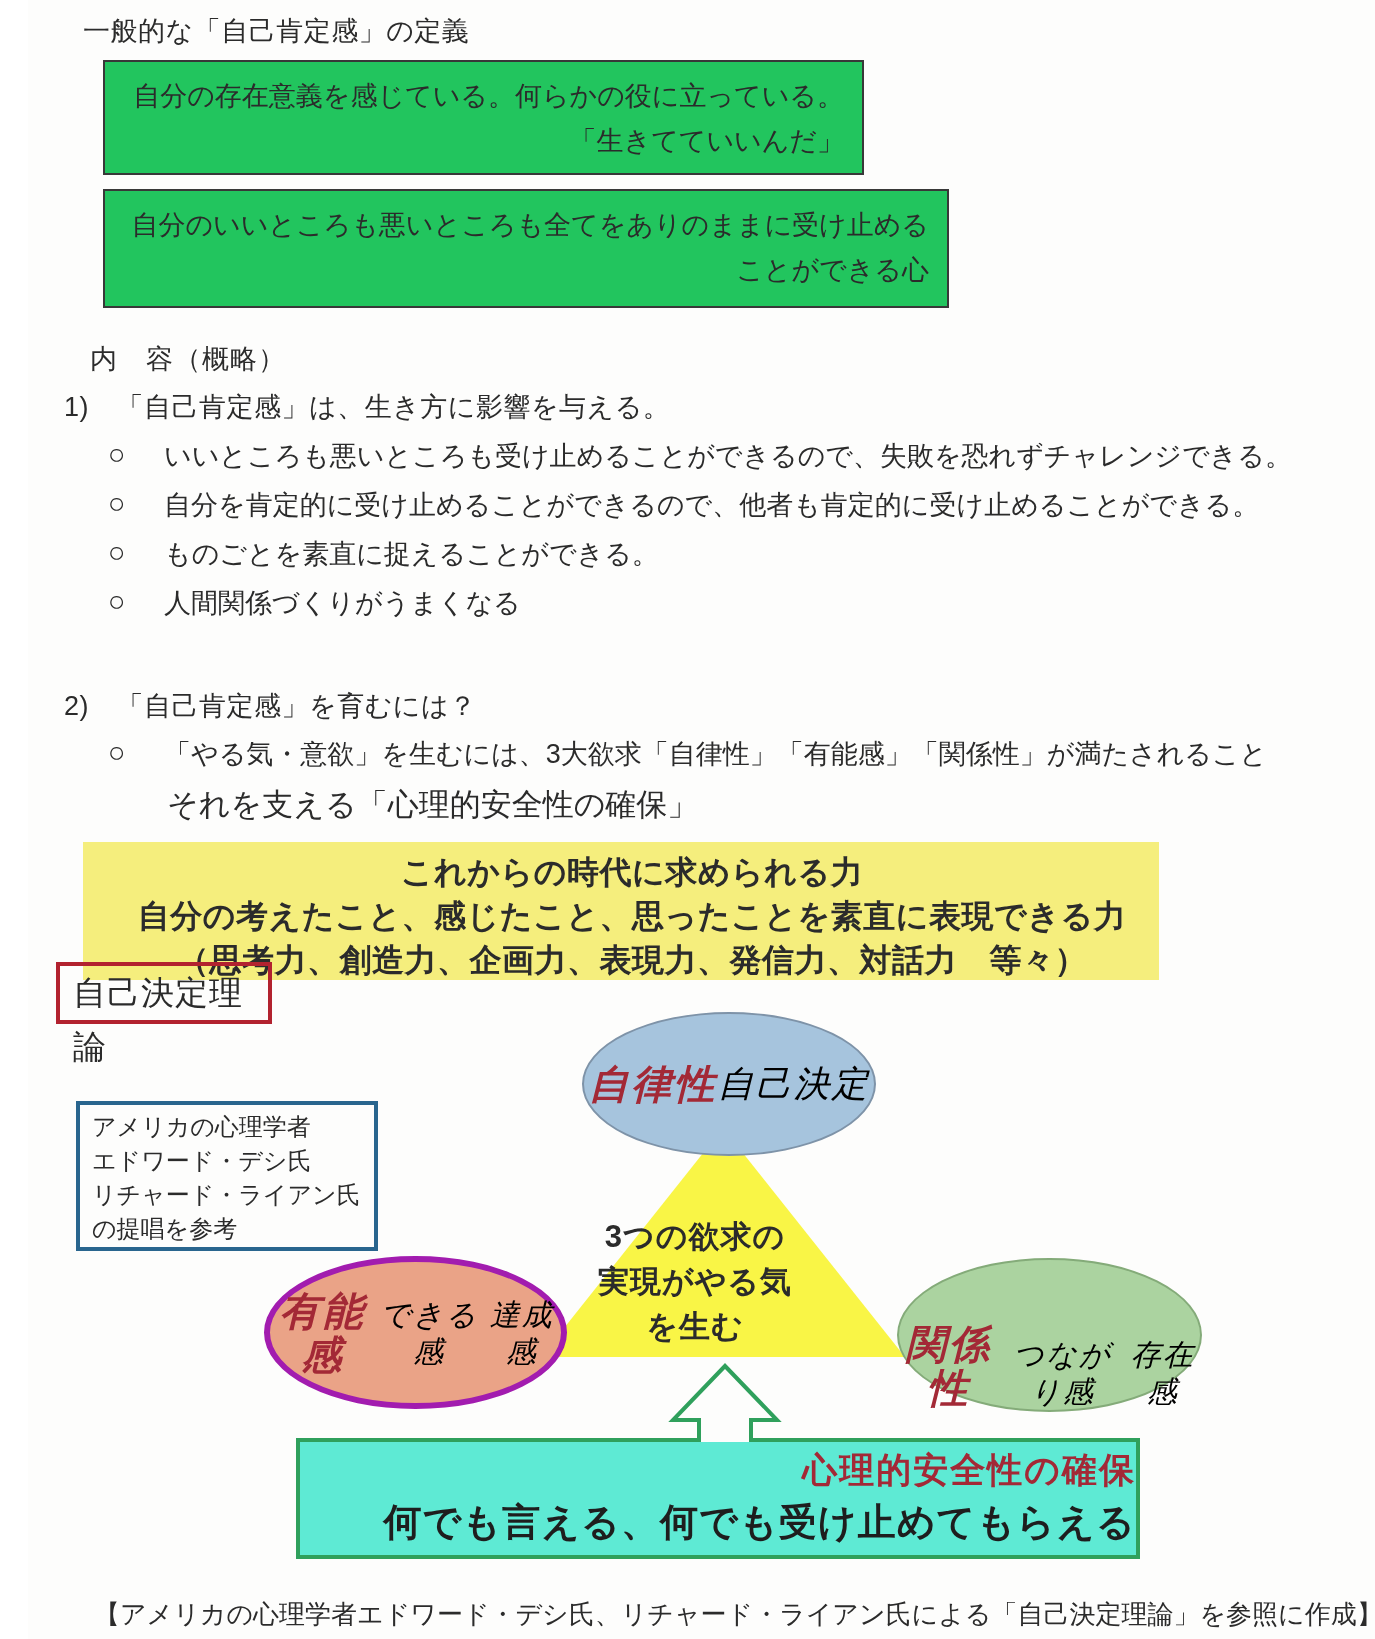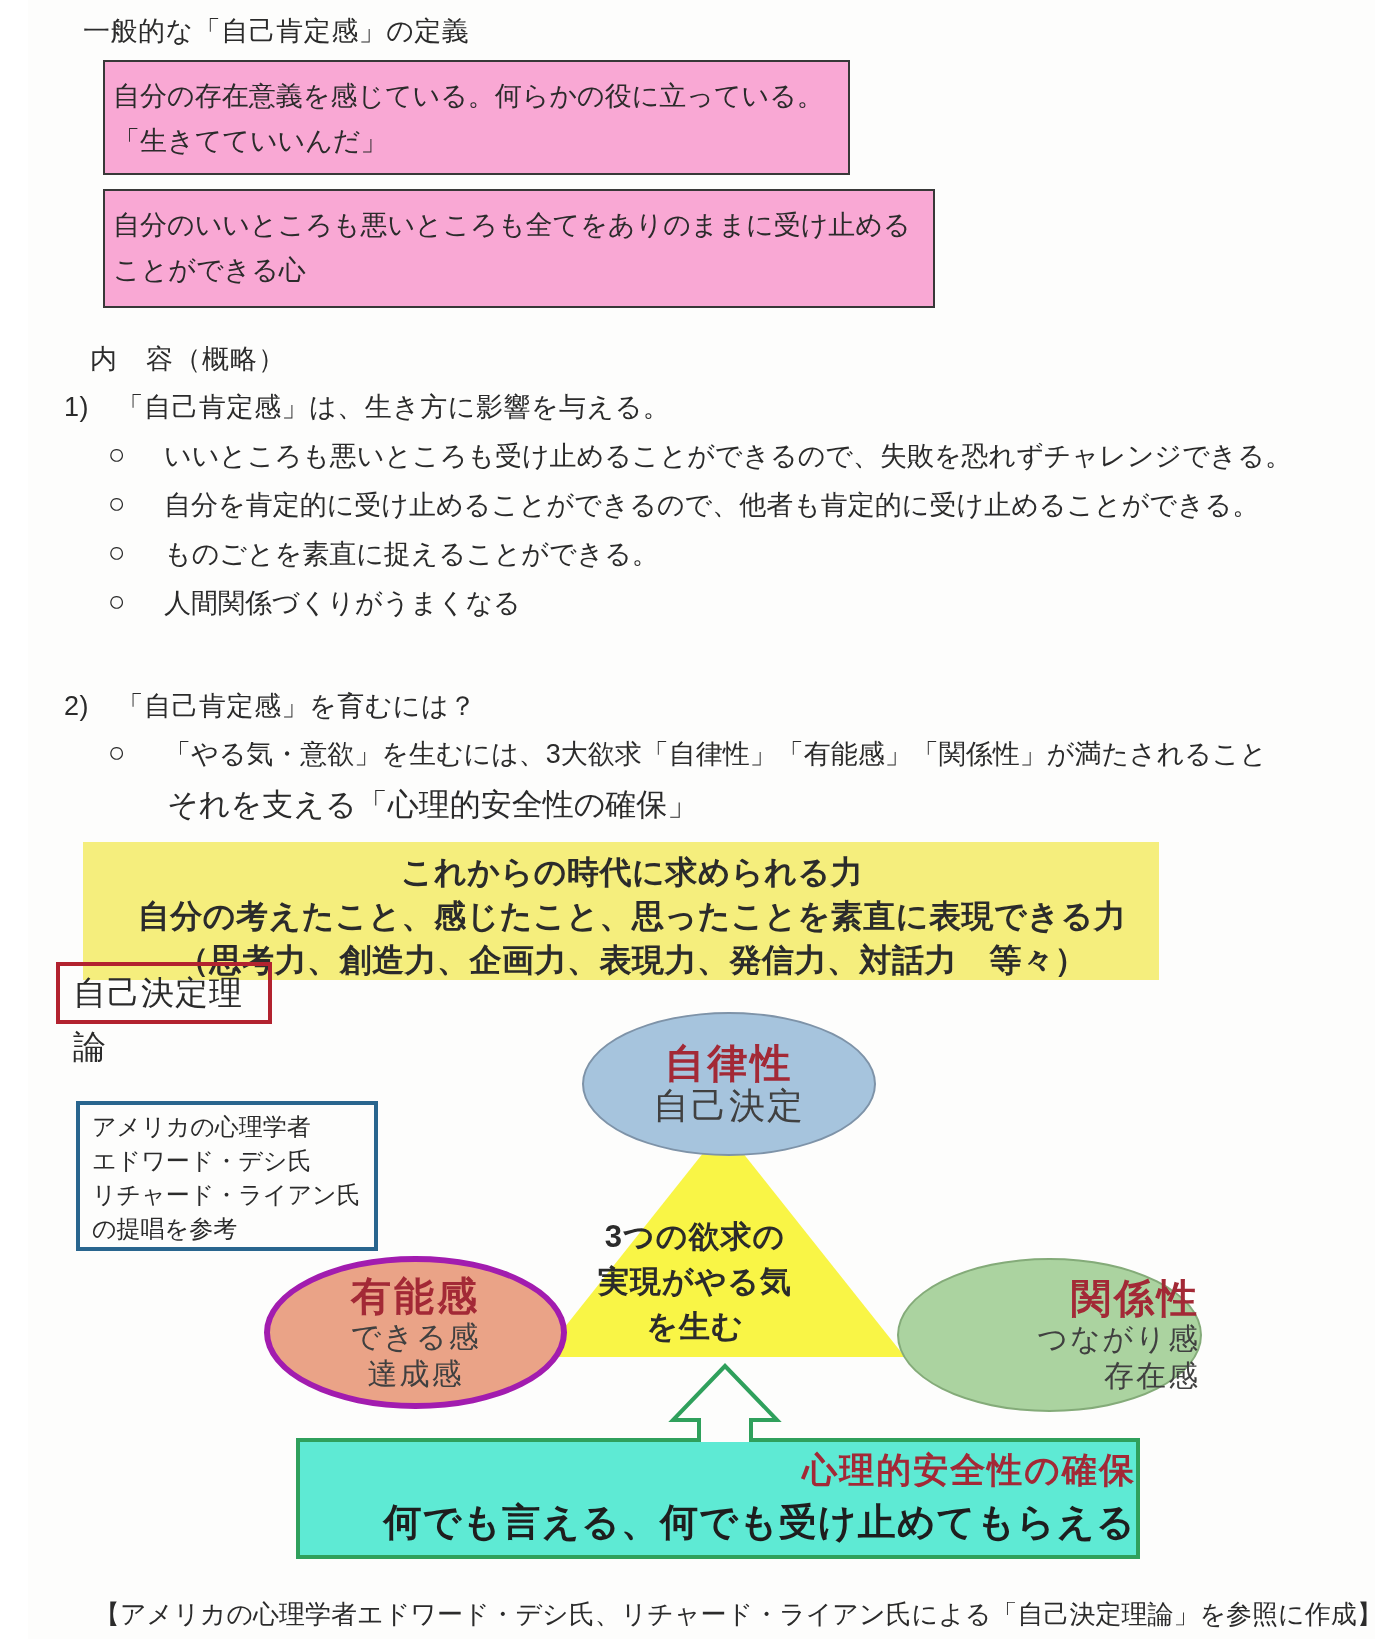--- a/index.html
+++ b/index.html
@@ -5,21 +5,21 @@
   html,body{margin:0;padding:0;background:#ffffff;}
   .page{
     position:relative;width:1375px;height:1639px;overflow:hidden;
     background:#fdfdfc;
     font-family:"Liberation Sans",sans-serif;
     color:var(--text-black,#2b2b2b);
     margin-left:28px;
   }
   .abs{position:absolute;}
   .doc-title{left:55px;top:13px;font-size:27px;letter-spacing:.5px;}
-  .def-box{border:2px solid #383838;background:#f9a8d4;font-size:27px;line-height:45px;padding:12px 18px 0 8px;}
+  .def-box{border:2px solid #383838;background:#22c55e;font-size:27px;line-height:45px;padding:12px 18px 0 22px;text-align:right;}
   .def-box1{left:75px;top:60px;width:717px;height:99px;}
   .def-box2{left:75px;top:189px;width:802px;height:103px;}
   .contents-heading{left:62px;top:341px;font-size:27px;letter-spacing:1px;}
   .sec-heading{font-size:27px;letter-spacing:.5px;}
   .s1-heading{left:36px;top:389px;}
   .s2-heading{left:36px;top:688px;}
   .bullet-row{left:80px;display:flex;align-items:flex-start;font-size:27px;}
   .bullet-glyph{font-size:29px;line-height:32px;width:36px;flex:0 0 36px;letter-spacing:0;}
   .bullet-text{margin-left:20px;white-space:nowrap;}
   .b1{top:438px;} .b2{top:487px;} .b3{top:536px;} .b4{top:585px;} .b5{top:736px;}
@@ -39,25 +39,25 @@
     left:48px;top:1101px;width:302px;height:150px;box-sizing:border-box;
     border:4px solid var(--border-blue,#29658e);
     font-size:24px;line-height:34px;padding:5px 0 0 12px;
   }
   .diagram-svg{left:0;top:0;width:1375px;height:1639px;z-index:1;pointer-events:none;}
   .tri-text{
     left:517px;top:1214px;width:300px;z-index:2;text-align:center;
     font-size:31px;font-weight:600;line-height:45px;letter-spacing:1px;
   }
   .ellipse{
-    border-radius:50%;z-index:2;display:flex;flex-direction:column;
-    align-items:center;justify-content:center;text-align:center;box-sizing:border-box;
+    border-radius:50%;z-index:2;display:flex;
+    align-items:center;justify-content:center;text-align:center;box-sizing:border-box;font-style:italic;
   }
   .ellipse .ttl{font-size:40px;font-weight:700;color:var(--accent-red,#a32936);letter-spacing:3px;line-height:44px;}
-  .ellipse .sub{font-size:30px;line-height:37px;color:#404040;letter-spacing:2px;}
+  .ellipse .sub{font-size:30px;line-height:37px;color:#000000;letter-spacing:2px;}
   .ellipse-blue{
     left:554px;top:1012px;width:294px;height:144px;
     background:var(--ellipse-blue,#a6c4dd);border:2px solid #7e93a8;
   }
   .ellipse-blue .sub{font-size:36px;line-height:42px;}
   .ellipse-orange{
     left:236px;top:1256px;width:303px;height:153px;
     background:var(--ellipse-orange,#eaa387);border:6px solid #a21caf;
   }
   .ellipse-green{

